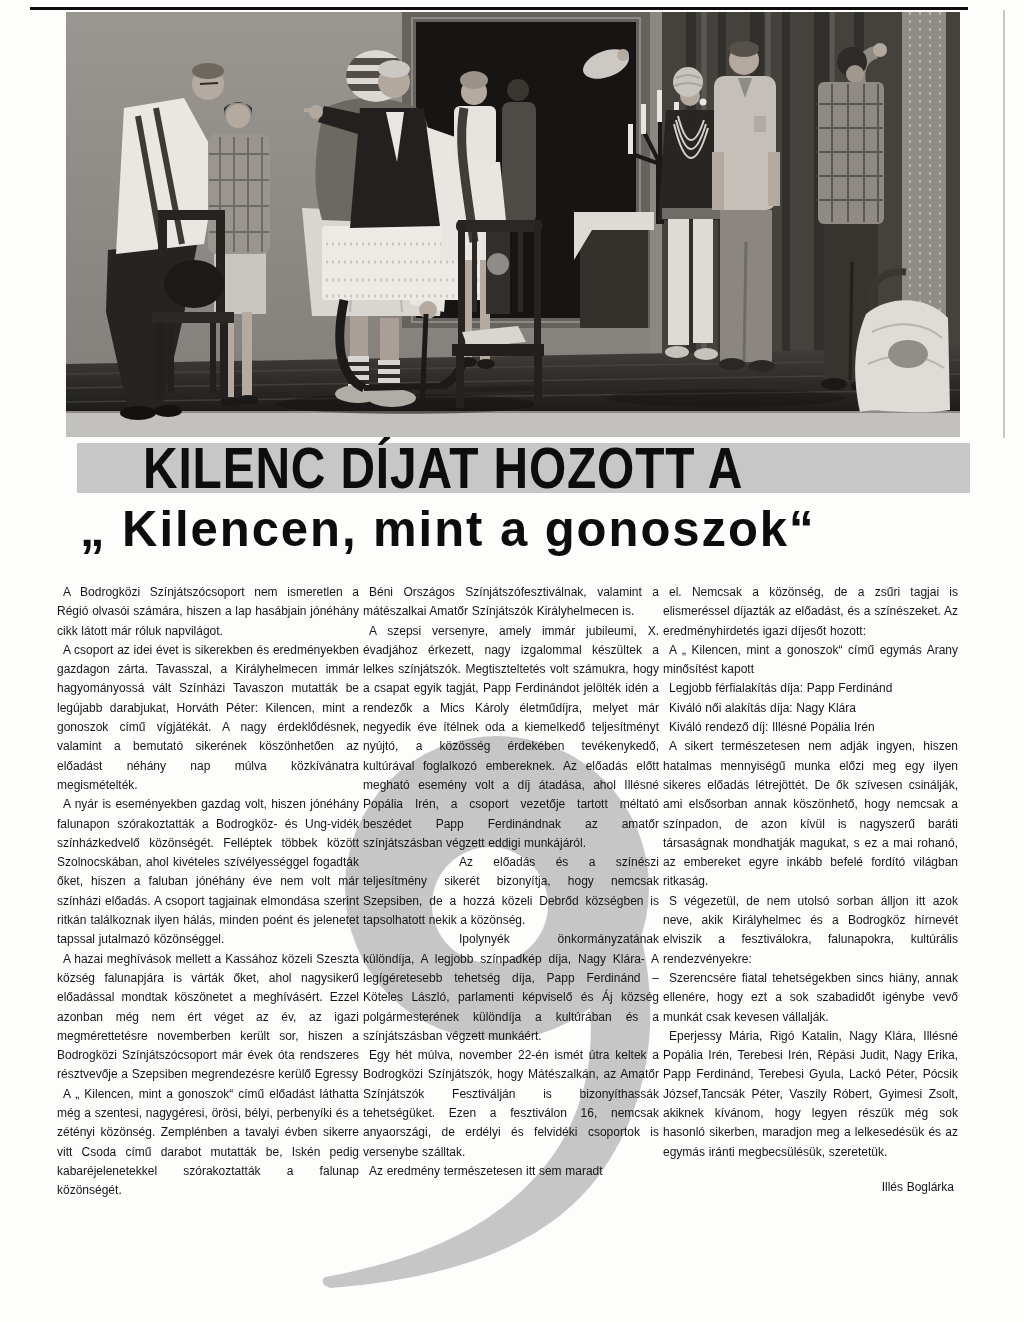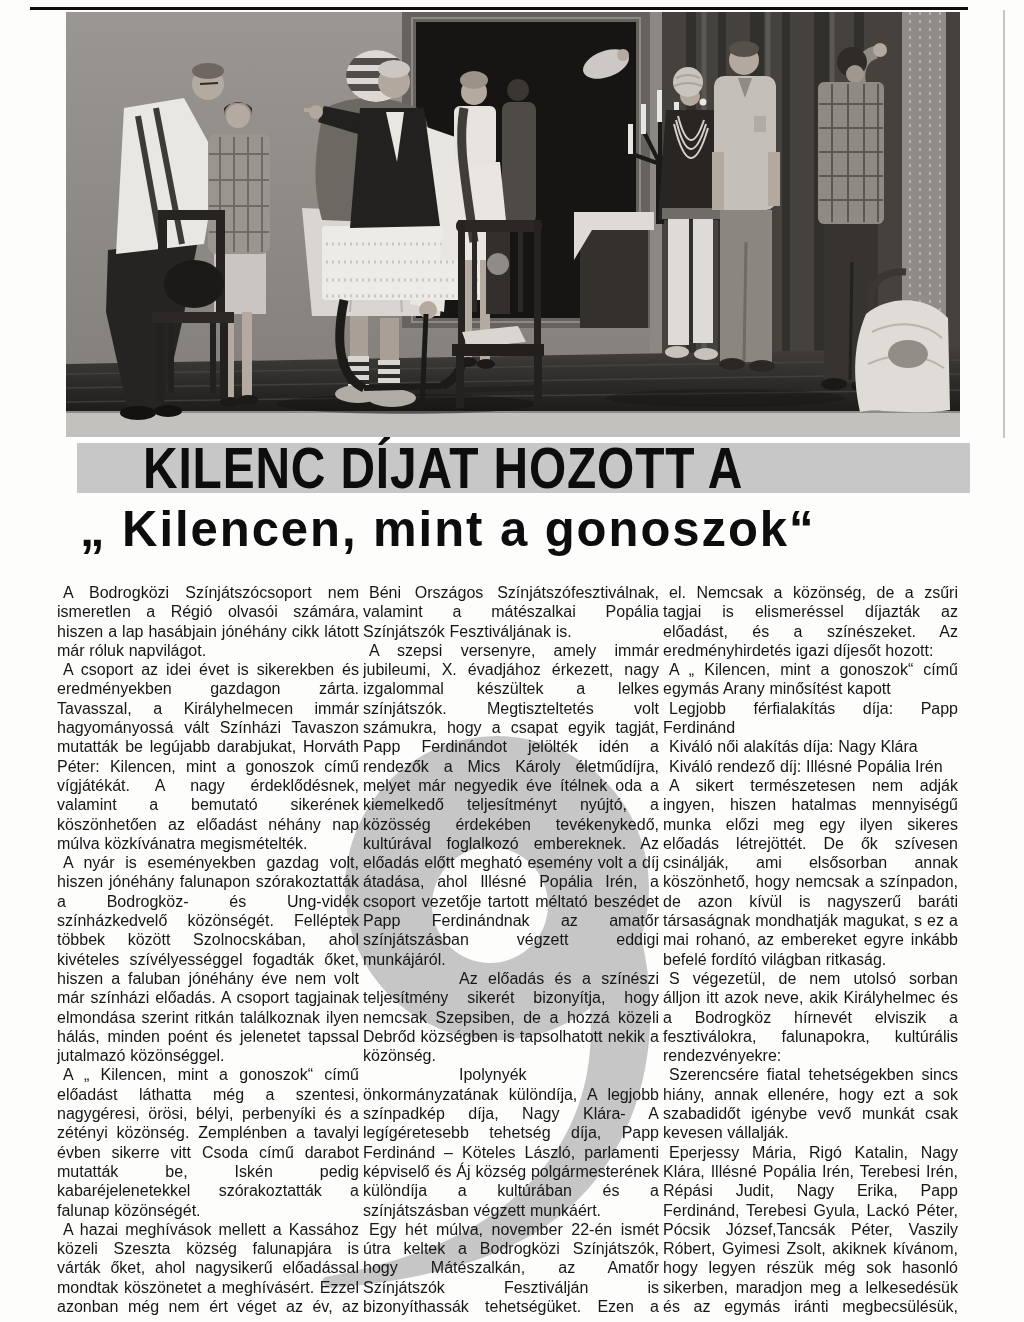--- a/index.html
+++ b/index.html
@@ -15,21 +15,21 @@
                color:#0d0d0d;transform:scaleX(0.84);transform-origin:0 50%;margin-left:66px;white-space:nowrap;}
   .main-title{position:absolute;left:80px;top:498px;width:940px;margin:0;font-weight:bold;font-size:50px;
               line-height:62px;letter-spacing:2px;color:#0d0d0d;white-space:nowrap;
               transform:scaleX(0.98);transform-origin:0 50%;}
   .watermark{position:absolute;left:0;top:0;width:1024px;height:1322px;z-index:0;pointer-events:none;}
   .columns{position:absolute;left:57px;top:583px;width:903px;height:736px;display:flex;z-index:1;}
   .col{overflow:hidden;height:736px;}
   .col1{width:302px;margin-right:4px;}
   .col2{width:296px;margin-right:4px;}
   .col3{width:295px;}
-  .col p{margin:0;font-size:16px;line-height:19.3px;text-align:justify;text-indent:6px;
+  .col p{margin:0;font-size:12px;line-height:19.3px;text-align:justify;text-indent:6px;
          word-spacing:0.3px;hyphens:auto;-webkit-hyphens:auto;}
   .col p.indent-big{text-indent:96px;}
   .col p.byline{text-align:right;font-weight:normal;text-indent:0;margin-top:16px;padding-right:4px;}
   .z2{z-index:2;}
 </style>
 </head>
 <body>
 
 <div class="page">
 
@@ -329,25 +329,25 @@
   <div class="kicker-band z2">
     <span class="kicker-text">KILENC DÍJAT HOZOTT A</span>
   </div>
   <h1 class="main-title z2">„ Kilencen, mint a gonoszok“</h1>
 
   <div class="columns">
     <div class="col col1">
       <p>A Bodrogközi Színjátszócsoport nem ismeretlen a Régió olvasói számára, hiszen a lap hasábjain jónéhány cikk látott már róluk napvilágot.</p>
       <p>A csoport az idei évet is sikerekben és eredményekben gazdagon zárta. Tavasszal, a Királyhelmecen immár hagyományossá vált Színházi Tavaszon mutatták be legújabb darabjukat, Horváth Péter: Kilencen, mint a gonoszok című vígjátékát. A nagy érdeklődésnek, valamint a bemutató sikerének köszönhetően az előadást néhány nap múlva közkívánatra megismételték.</p>
       <p>A nyár is eseményekben gazdag volt, hiszen jónéhány falunapon szórakoztatták a Bodrogköz- és Ung-vidék színházkedvelő közönségét. Felléptek többek között Szolnocskában, ahol kivételes szívélyességgel fogadták őket, hiszen a faluban jónéhány éve nem volt már színházi előadás. A csoport tagjainak elmondása szerint ritkán találkoznak ilyen hálás, minden poént és jelenetet tapssal jutalmazó közönséggel.</p>
+      <p>A hazai meghívások mellett a Kassához közeli Szeszta község falunapjára is várták őket, ahol nagysikerű előadással mondtak köszönetet a meghívásért. Ezzel azonban még nem ért véget az év, az igazi megmérettetésre novemberben került sor, hiszen a Bodrogközi Színjátszócsoport már évek óta rendszeres résztvevője a Szepsiben megrendezésre kerülő Egressy</p>
       <p>A „ Kilencen, mint a gonoszok“ című előadást láthatta még a szentesi, nagygéresi, örösi, bélyi, perbenyíki és a zétényi közönség. Zemplénben a tavalyi évben sikerre vitt Csoda című darabot mutatták be, Iskén pedig kabaréjelenetekkel szórakoztatták a falunap közönségét.</p>
-      <p>A hazai meghívások mellett a Kassához közeli Szeszta község falunapjára is várták őket, ahol nagysikerű előadással mondtak köszönetet a meghívásért. Ezzel azonban még nem ért véget az év, az igazi megmérettetésre novemberben került sor, hiszen a Bodrogközi Színjátszócsoport már évek óta rendszeres résztvevője a Szepsiben megrendezésre kerülő Egressy</p>
     </div>
     <div class="col col2">
-      <p>Béni Országos Színjátszófesztiválnak, valamint a mátészalkai Popália Színjátszók Fesztiváljának is.</p>
+      <p>Béni Országos Színjátszófesztiválnak, valamint a mátészalkai Amatőr Színjátszók Királyhelmecen is.</p>
       <p>A szepsi versenyre, amely immár jubileumi, X. évadjához érkezett, nagy izgalommal készültek a lelkes színjátszók. Megtiszteltetés volt számukra, hogy a csapat egyik tagját, Papp Ferdinándot jelölték idén a rendezők a Mics Károly életműdíjra, melyet már negyedik éve ítélnek oda a kiemelkedő teljesítményt nyújtó, a közösség érdekében tevékenykedő, kultúrával foglalkozó embereknek. Az előadás előtt megható esemény volt a díj átadása, ahol Illésné Popália Irén, a csoport vezetője tartott méltató beszédet Papp Ferdinándnak az amatőr színjátszásban végzett eddigi munkájáról.</p>
       <p class="indent-big">Az előadás és a színészi teljesítmény sikerét bizonyítja, hogy nemcsak Szepsiben, de a hozzá közeli Debrőd községben is tapsolhatott nekik a közönség.</p>
       <p class="indent-big">Ipolynyék önkormányzatának különdíja, A legjobb színpadkép díja, Nagy Klára- A legígéretesebb tehetség díja, Papp Ferdinánd – Köteles László, parlamenti képviselő és Áj község polgármesterének különdíja a kultúrában és a színjátszásban végzett munkáért.</p>
       <p>Egy hét múlva, november 22-én ismét útra keltek a Bodrogközi Színjátszók, hogy Mátészalkán, az Amatőr Színjátszók Fesztiválján is bizonyíthassák tehetségüket. Ezen a fesztiválon 16, nemcsak anyaországi, de erdélyi és felvidéki csoportok is versenybe szálltak.</p>
       <p>Az eredmény természetesen itt sem maradt</p>
     </div>
     <div class="col col3">
       <p>el. Nemcsak a közönség, de a zsűri tagjai is elismeréssel díjazták az előadást, és a színészeket. Az eredményhirdetés igazi díjesőt hozott:</p>
       <p>A „ Kilencen, mint a gonoszok“ című egymás Arany minősítést kapott</p>
       <p>Legjobb férfialakítás díja: Papp Ferdinánd</p>

